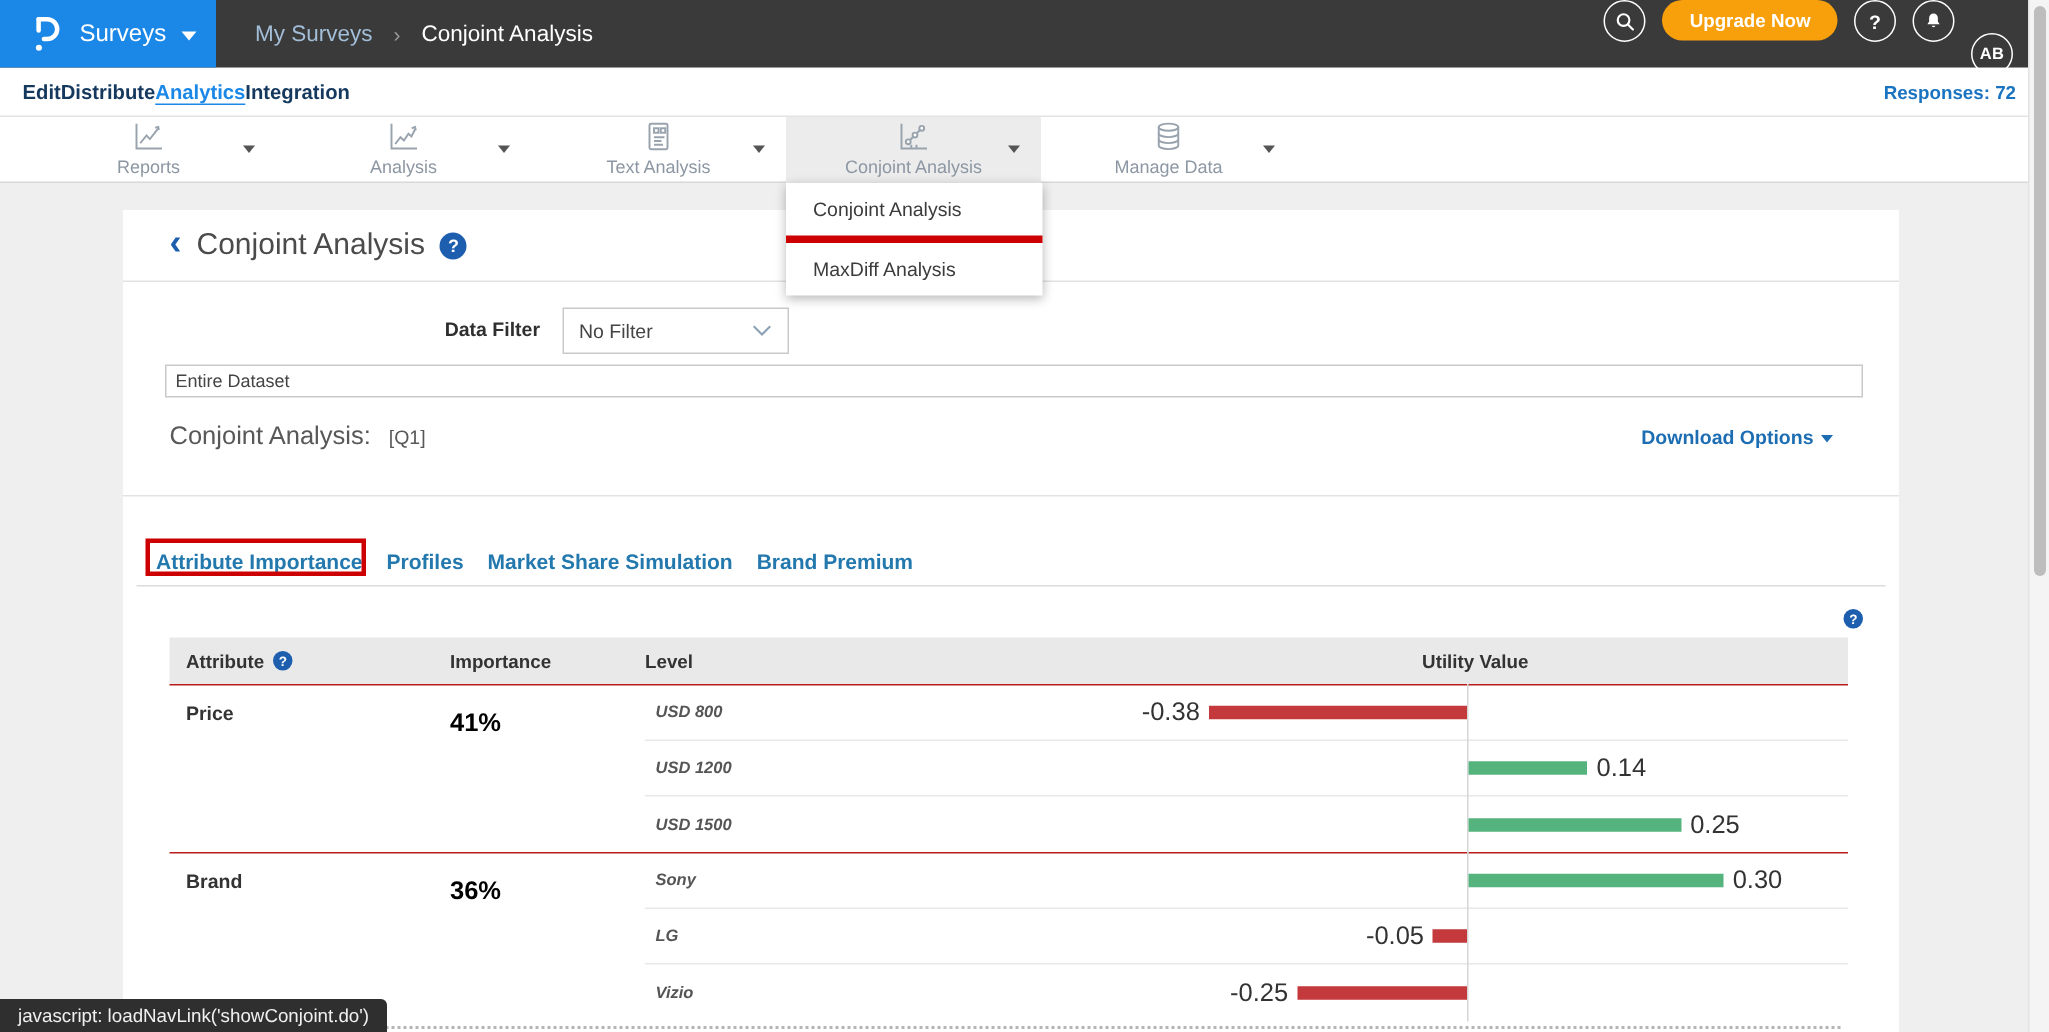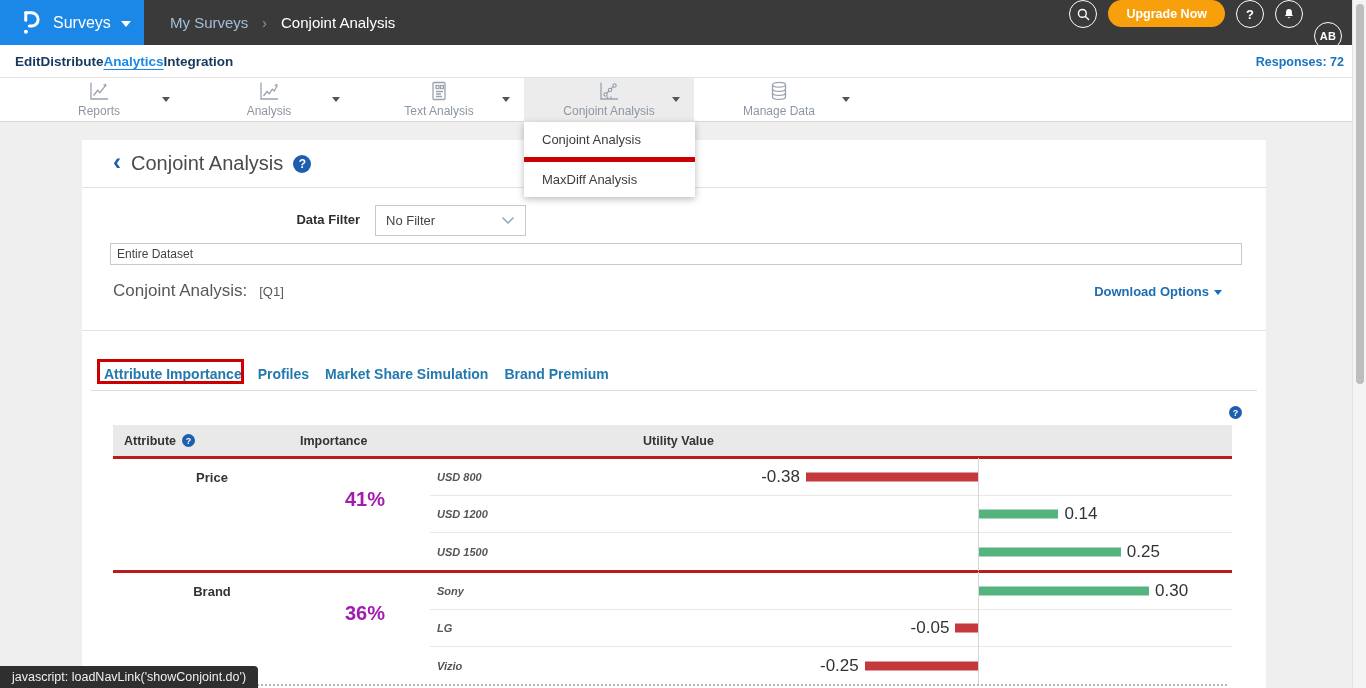--- a/index.html
+++ b/index.html
@@ -67,24 +67,24 @@
   .tabs-underline { position:absolute; left:9px; right:9px; top:250px; border-top:1px solid #dcdcdc; }
   .table-help { position:absolute; left:1147px; top:266px; }
 
   
   .rtable { position:absolute; left:31px; top:285px; width:1119px; }
   .thead { display:flex; height:31px; background:#e9e9e9; align-items:center; font-size:12.5px; font-weight:700; color:#333; }
   .th-attr { width:187px; padding-left:11px; display:flex; align-items:center; gap:6px; }
   .th-imp { width:130px; }
   .th-level { width:305px; }
   .th-util { width:497px; text-align:center; }
-  .tgroup { display:flex; border-top:3px solid #b91c1c;text-align:center; }
+  .tgroup { display:flex; border-top:1px solid #b91c1c; }
   .tgroup:first-of-type { border-top:none; }
   .attr-cell { width:187px; padding:11px 0 0 11px; font-size:13px; font-weight:600; color:#333; }
-  .imp-cell { width:130px; padding-top:29px; font-size:20px; font-weight:700; color:#a21caf; }
+  .imp-cell { width:130px; padding-top:15px; font-size:17px; font-weight:700; color:#000000; }
   .levels { width:802px; display:flex; flex-direction:column; }
   .level-row { display:flex; height:37px; border-bottom:1px solid #e8e8e8; }
   .level-row:last-child { border-bottom:none; }
   .level-label { width:305px; display:flex; align-items:center; padding-left:7px; font-size:11px; font-weight:700; font-style:italic; color:#555; }
   .chart-cell { width:497px; position:relative; }
   .chart-cell::before { content:''; position:absolute; left:243px; top:-1px; bottom:-1px; width:1px; background:#d6d6d6; }
   .bar { position:absolute; top:50%; transform:translateY(-50%); height:9px; }
   .bar-label { position:absolute; top:50%; transform:translateY(-50%); font-size:17px; color:#333; white-space:nowrap; }
   .table-bottom-dashed { position:absolute; left:31px; top:544px; width:1114px; border-top:2px dotted #b5b5b5; }
 
@@ -261,20 +261,21 @@
 
   <span class="table-help q-icon small">?</span>
 
   <div class="rtable">
     <div class="thead">
       <span class="th-attr">
         <span>Attribute</span>
         <span class="q-icon small">?</span>
       </span>
       <span class="th-imp">Importance</span>
+      <span class="th-level">Level</span>
       <span class="th-util">Utility Value</span>
     </div>
 
     <div class="tgroup">
       <div class="attr-cell">Price</div>
       <div class="imp-cell">41%</div>
       <div class="levels">
         <div class="level-row">
           <span class="level-label">USD 800</span>
           <span class="chart-cell">

